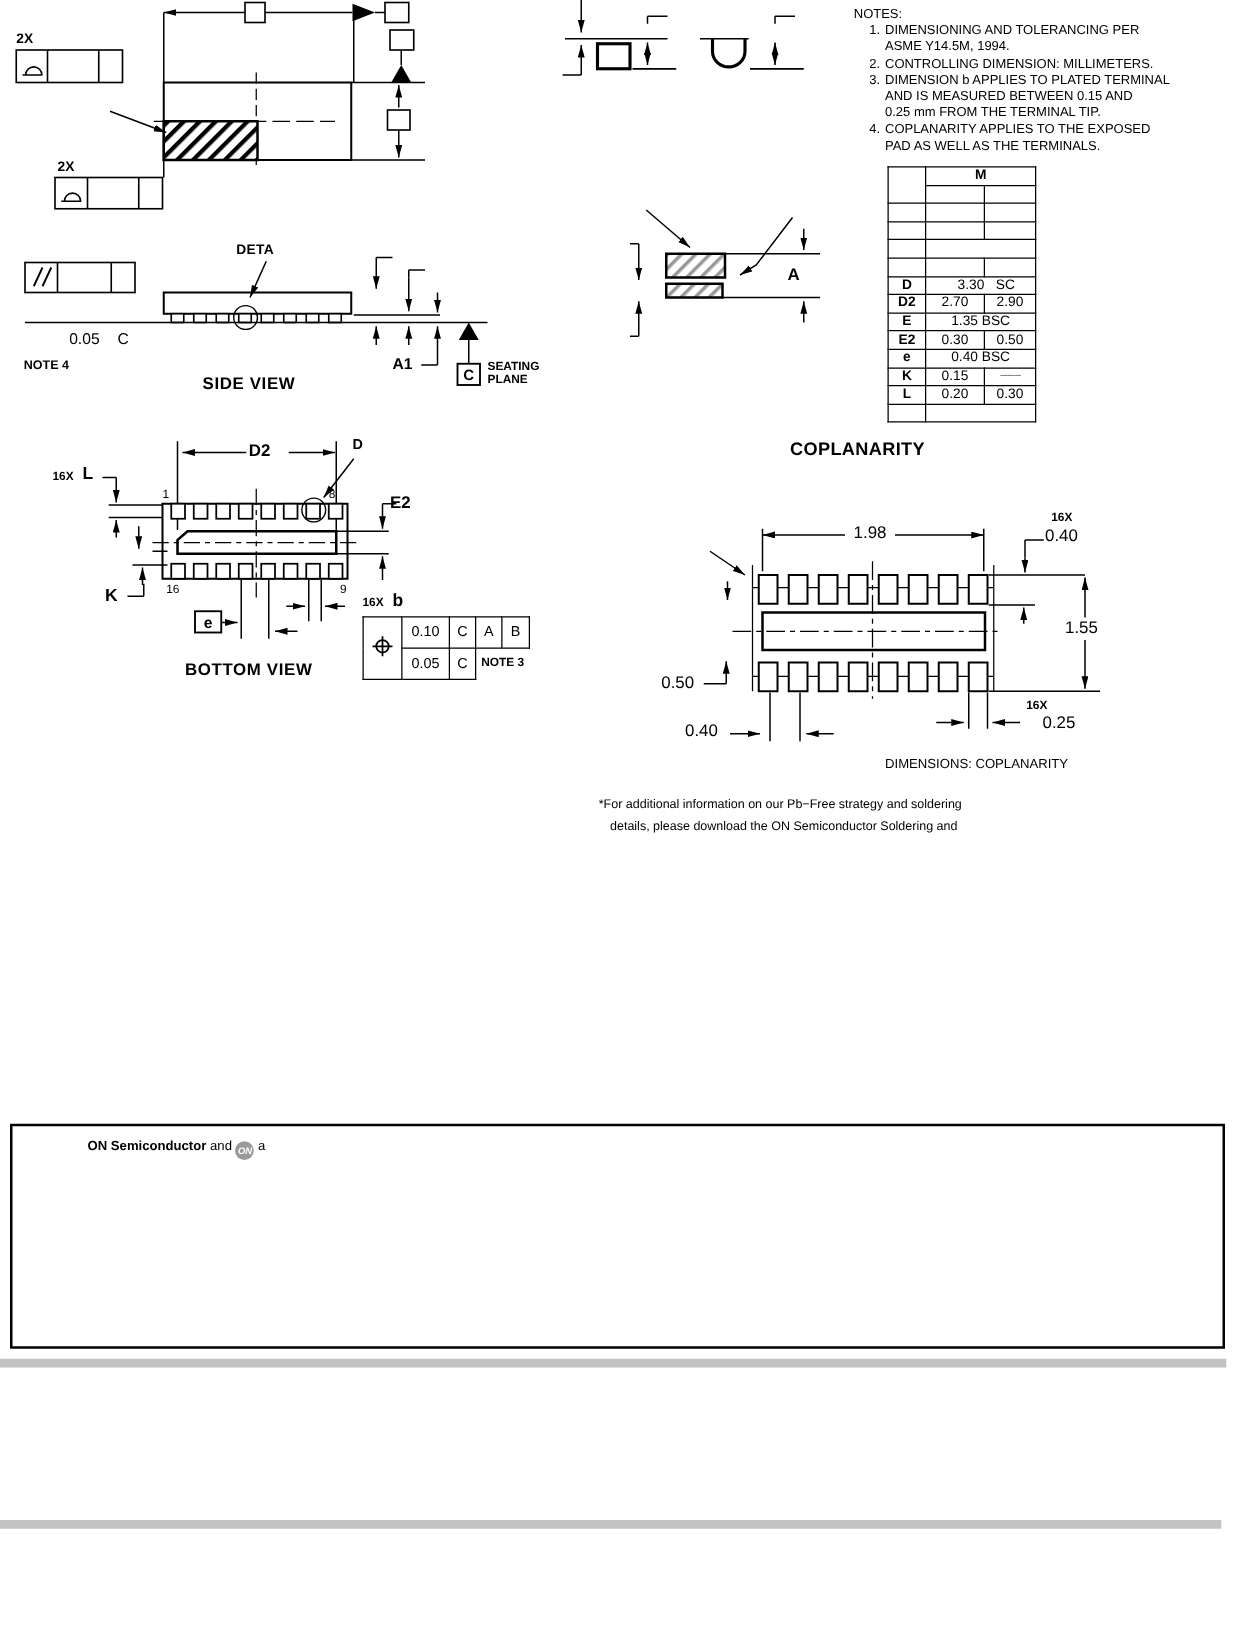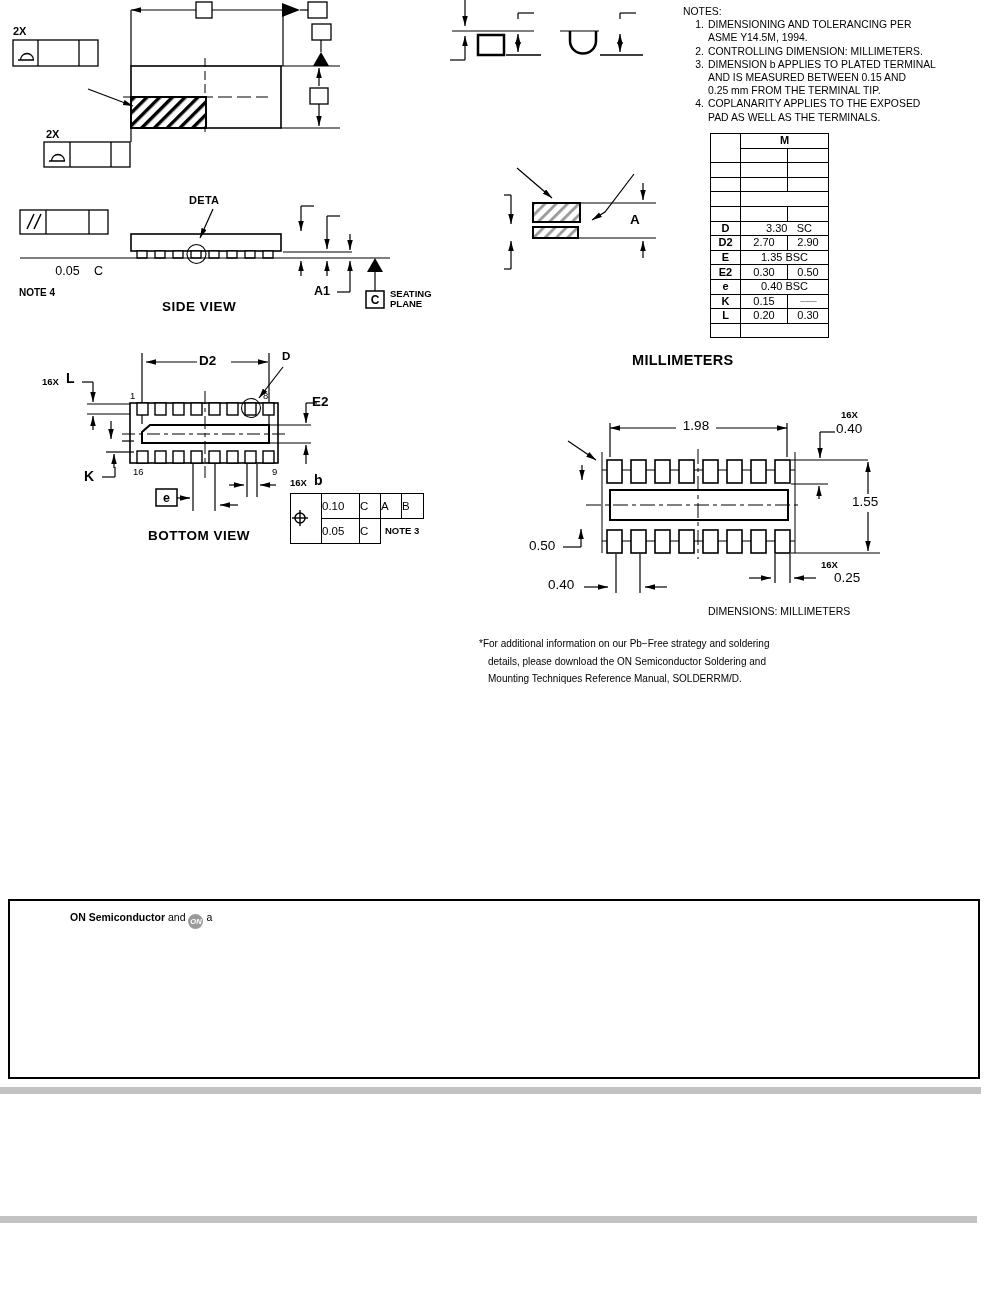--- a/index.html
+++ b/index.html
@@ -13,21 +13,21 @@
   #dimtable{position:absolute;left:710px;top:133px;border-collapse:collapse;
             font-size:11px;line-height:11px;}
   #dimtable td{border:1px solid #000;height:13.6px;padding:0 2px;text-align:center;min-width:20px;}
   #dimtable td.dimc{font-weight:bold;width:25px;}
   #dimtable td.minc{width:42px;}
   #dimtable td.maxc{width:36px;}
   #dimtable td.pre{white-space:pre;padding-left:11px;}
   #dimtable .gray{color:#7d7d7d;letter-spacing:-1px;}
   
   #fcf{position:absolute;left:290px;top:493px;border-collapse:collapse;font-size:11.5px;}
-  #fcf td{border:1.3px solid #000;padding:0;text-align:left;height:24px;}
+  #fcf td{border:1.3px solid #000;padding:0;text-align:center;height:24px;}
   .notes{position:absolute;left:683px;top:5px;width:302px;font-size:10.4px;line-height:13.2px;}
   .notes .item{display:flex;}
   .notes .num{width:21px;text-align:right;padding-right:4px;flex:none;}
   .pb{position:absolute;left:479px;top:635px;width:470px;font-size:10px;line-height:17.6px;}
   .pb .ind{padding-left:9px;}
   #footerbox{position:absolute;left:8px;top:899px;width:968px;height:176px;
              border:2px solid #000;font-size:10.5px;line-height:14.5px;}
   #footerbox .inner{padding:9px 0 0 12px;margin-left:48px;}
   .onlogo{display:inline-block;width:15px;height:15px;border-radius:50%;background:#9a9a9a;
           color:#fff;font-size:7.5px;font-weight:bold;text-align:center;line-height:15px;
@@ -409,35 +409,34 @@
       <td style="width:21px">B</td>
     </tr>
     <tr>
       <td>0.05</td>
       <td>C</td>
     </tr>
   </tbody>
     </table>
   <div class="txt b" style="left:385px;top:525px;font-size:9.5px">NOTE 3</div>
 
-  <div class="txt b" style="left:632px;top:352px;font-size:14.5px;letter-spacing:.3px">MILLIMETERS</div>
+  <div class="txt b" style="left:632px;top:352px;font-size:14.5px;letter-spacing:.3px">COPLANARITY</div>
   <div class="txt ctr" style="left:676px;top:418px;width:40px;font-size:13.5px">1.98</div>
   <div class="txt b" style="left:841px;top:409px;font-size:9.5px">16X</div>
   <div class="txt" style="left:836px;top:421px;font-size:13.5px">0.40</div>
   <div class="txt" style="left:852px;top:494px;font-size:13.5px">1.55</div>
   <div class="txt" style="left:529px;top:538px;font-size:13.5px">0.50</div>
   <div class="txt" style="left:548px;top:577px;font-size:13.5px">0.40</div>
   <div class="txt b" style="left:821px;top:559px;font-size:9.5px">16X</div>
   <div class="txt" style="left:834px;top:570px;font-size:13.5px">0.25</div>
-  <div class="txt" style="left:708px;top:605px;font-size:10.5px">DIMENSIONS: MILLIMETERS</div>
+  <div class="txt" style="left:708px;top:605px;font-size:10.5px">DIMENSIONS: COPLANARITY</div>
 
   <div class="pb">
     <div>*For additional information on our Pb−Free strategy and soldering</div>
     <div class="ind">details, please download the ON Semiconductor Soldering and</div>
-    <div class="ind">Mounting Techniques Reference Manual, SOLDERRM/D.</div>
   </div>
 
   <div id="footerbox">
     <div class="inner">
       <div>
         <span class="b">ON Semiconductor</span>
         <span>and</span>
         <span class="onlogo">ON</span>
         <span>a</span>
       </div>

